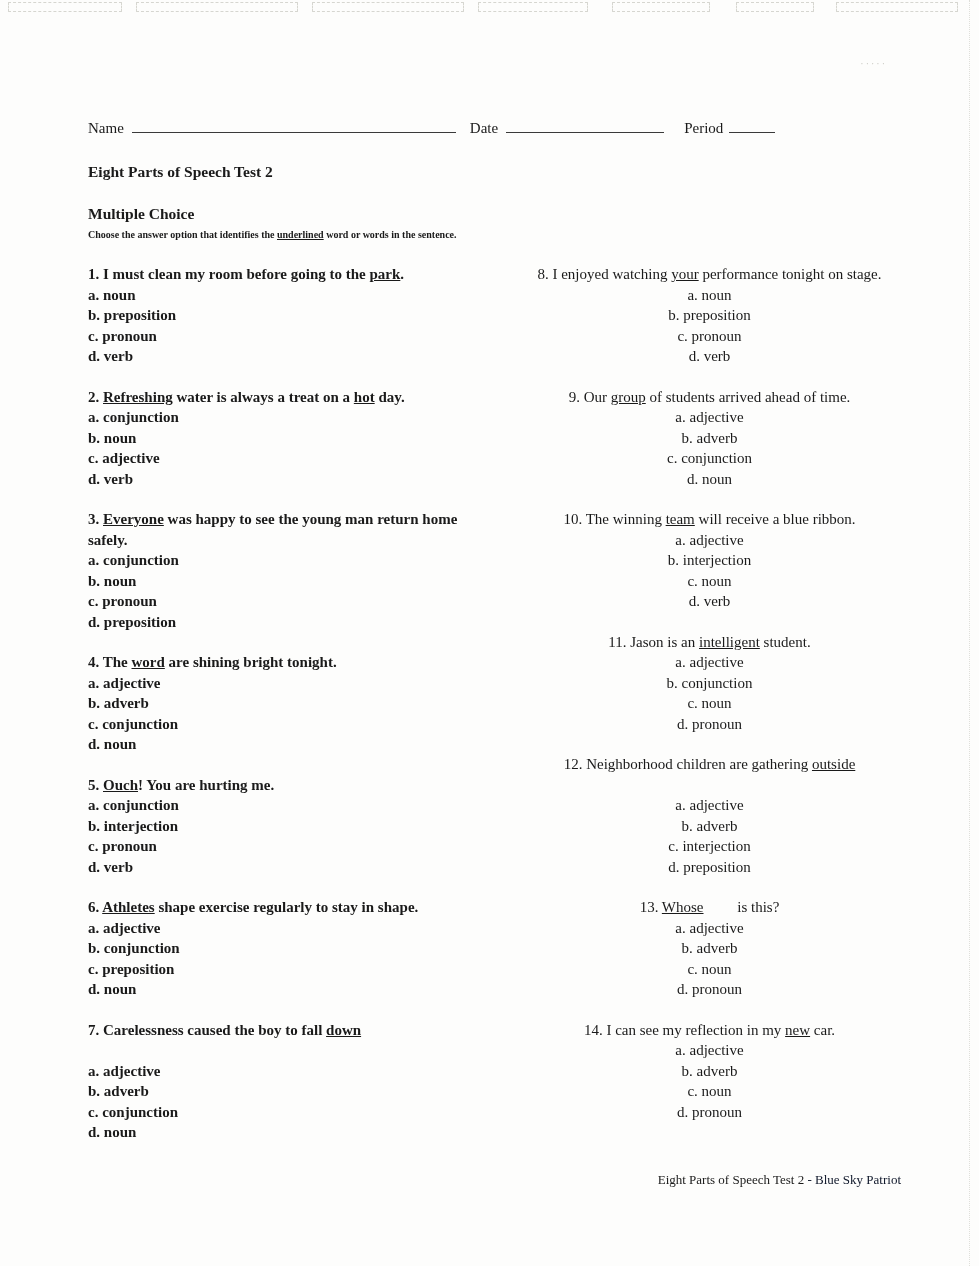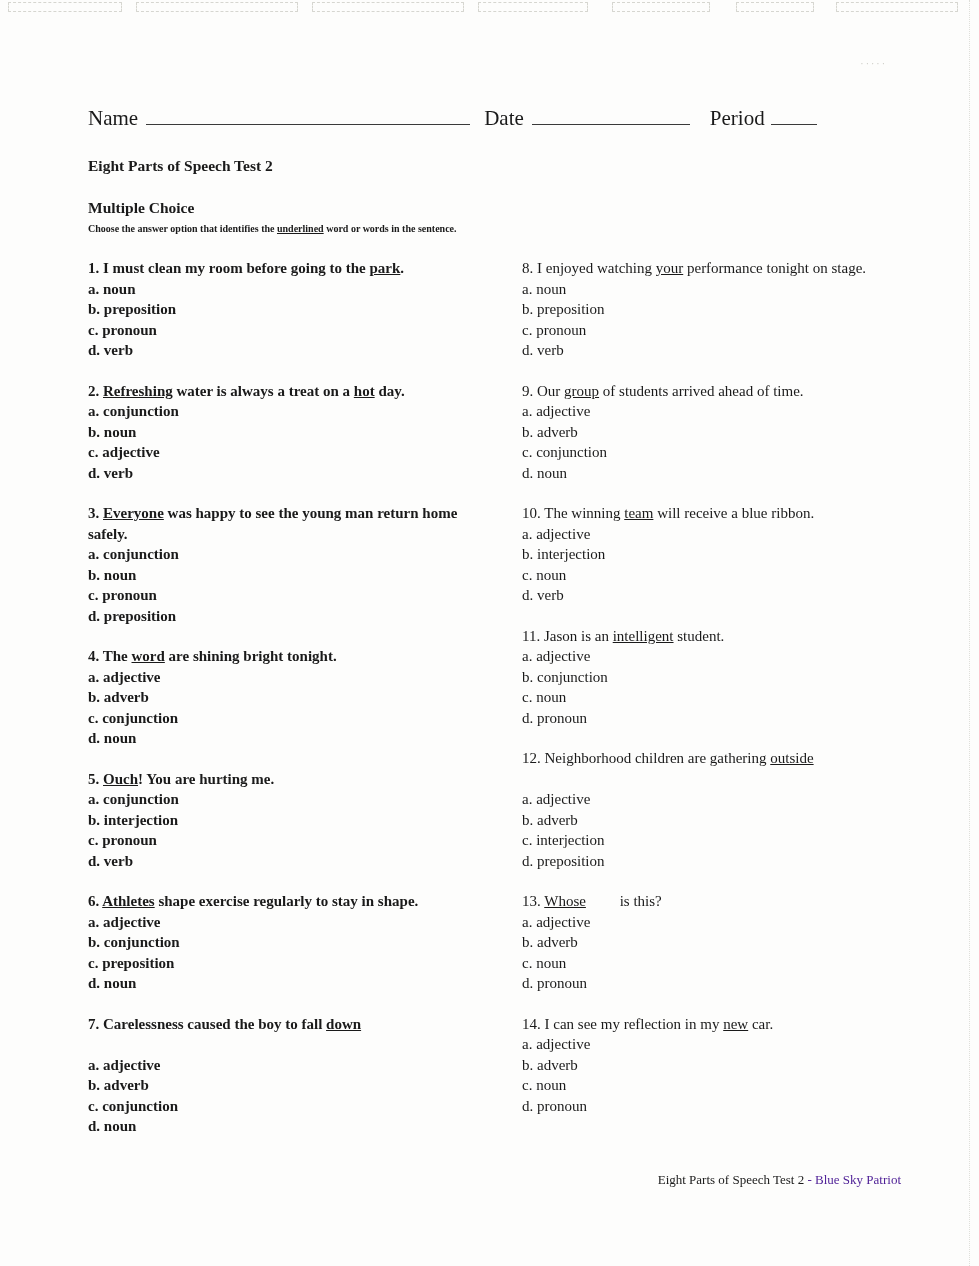--- a/index.html
+++ b/index.html
@@ -50,22 +50,23 @@
     position: absolute;
     left: 88px;
     right: 58px;
     top: 106px;
   }
 
   
   .fill-row {
     display: flex;
     align-items: baseline;
-    font-size: 21px;
+    font-size: 15px;
     white-space: nowrap;
+    margin-top: 12px;
   }
   .blank {
     display: inline-block;
     border-bottom: 1px solid #3a3a3a;
     height: 14px;
   }
   .blank-name { width: 324px; margin-left: 8px; }
   .lbl-date { margin-left: 14px; }
   .blank-date { width: 158px; margin-left: 8px; }
   .lbl-period { margin-left: 20px; }
@@ -89,37 +90,37 @@
   }
   .instructions .u { text-decoration: underline; }
 
   .columns {
     display: flex;
     margin-top: 19px;
     font-size: 15px;
     line-height: 20.5px;
   }
   .col-left  { width: 398px; flex: 0 0 398px; font-weight: bold; }
-  .col-right { flex: 1; margin-left: 36px; }
+  .col-right { flex: 1; margin-left: 12px; text-align: center; }
 
   .question { margin-bottom: 20px; }
   .sentence {}
   .sentence.gap-after { margin-bottom: 20.5px; }
   .u { text-decoration: underline; }
   .option {}
 
   .footer {
     position: absolute;
     right: 78px;
     top: 1172px;
     font-size: 13px;
     white-space: nowrap;
   }
   .footer .credit {
-    color: #4c1d95;
+    color: #0f172a;
   }
 </style>
 </head>
 <body>
 
 <div class="page">
 
   <div class="scan-top-strip">
     <div class="scan-dash" style="left:8px;   width:112px;"></div>
     <div class="scan-dash" style="left:136px; width:160px;"></div>

